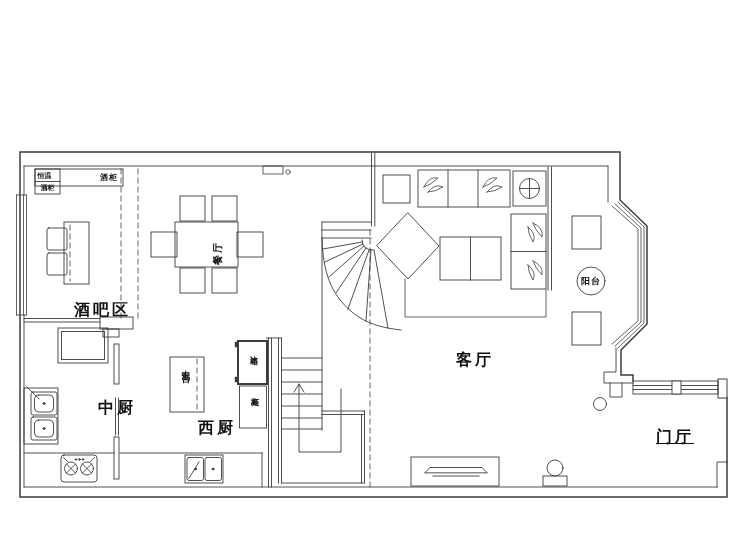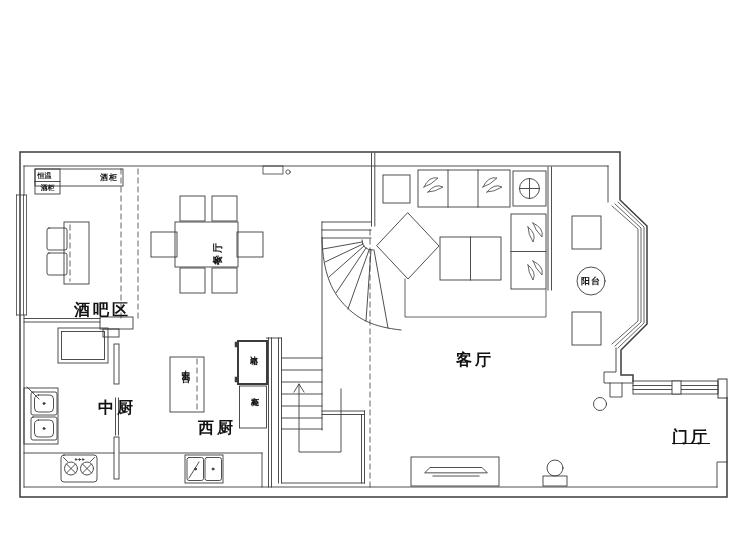--- a/index.html
+++ b/index.html
@@ -239,14 +239,14 @@
   <div class="lbl s8" style="left:96px;top:172px;width:26px;text-align:center;">酒柜</div>
   <div class="lbl s11" style="left:74px;top:300px;">酒吧区</div>
   <div class="lbl s10 rot90" style="left:200px;top:246px;width:36px;text-align:center;">餐厅</div>
   <div class="lbl s9 vtext" style="left:179px;top:363px;font-size:9px;">中岛台</div>
   <div class="lbl s8 vtext" style="left:247px;top:349px;">冰箱</div>
   <div class="lbl s8 vtext" style="left:248px;top:390px;">高柜</div>
   <div class="lbl s11" style="left:64px;top:398px;margin-left:34px;">中厨</div>
   <div class="lbl s11" style="left:170px;top:418px;margin-left:28px;">西厨</div>
   <div class="lbl s11" style="left:440px;top:350px;margin-left:16px;">客厅</div>
   <div class="lbl" style="left:577px;top:275px;width:28px;text-align:center;font-size:9px;letter-spacing:1px;">阳台</div>
-  <div class="lbl s11" style="left:672px;top:427px;text-decoration:underline;">门厅</div>
+  <div class="lbl s11" style="left:656px;top:427px;text-decoration:underline;">门厅</div>
 </div>
 
 </body></html>

